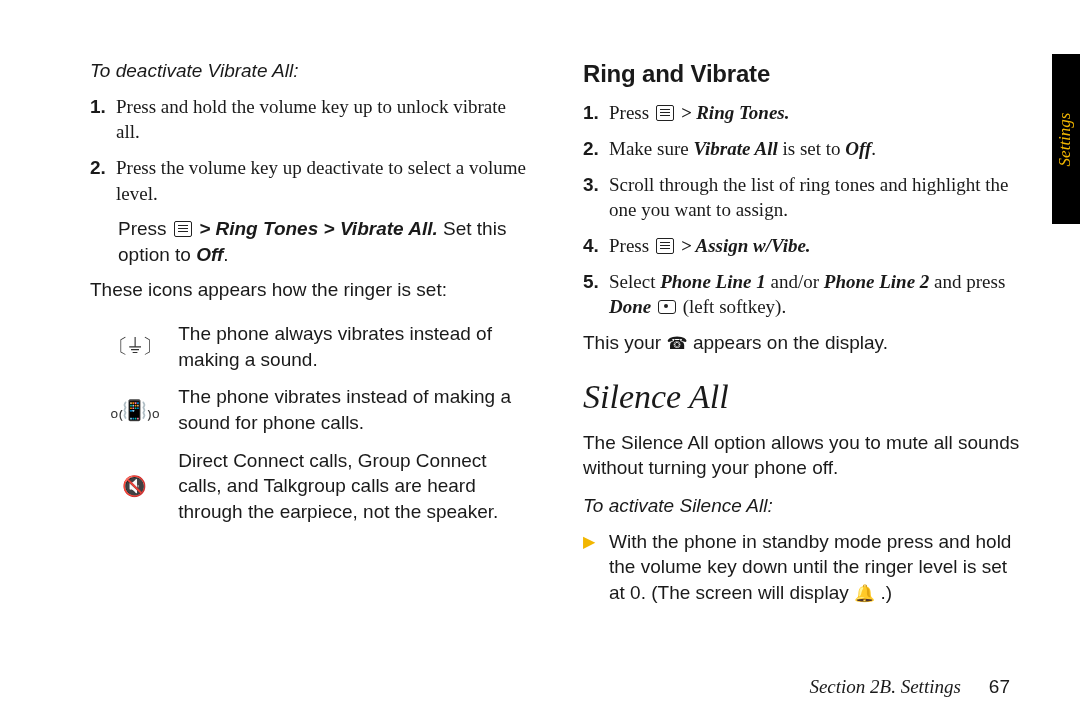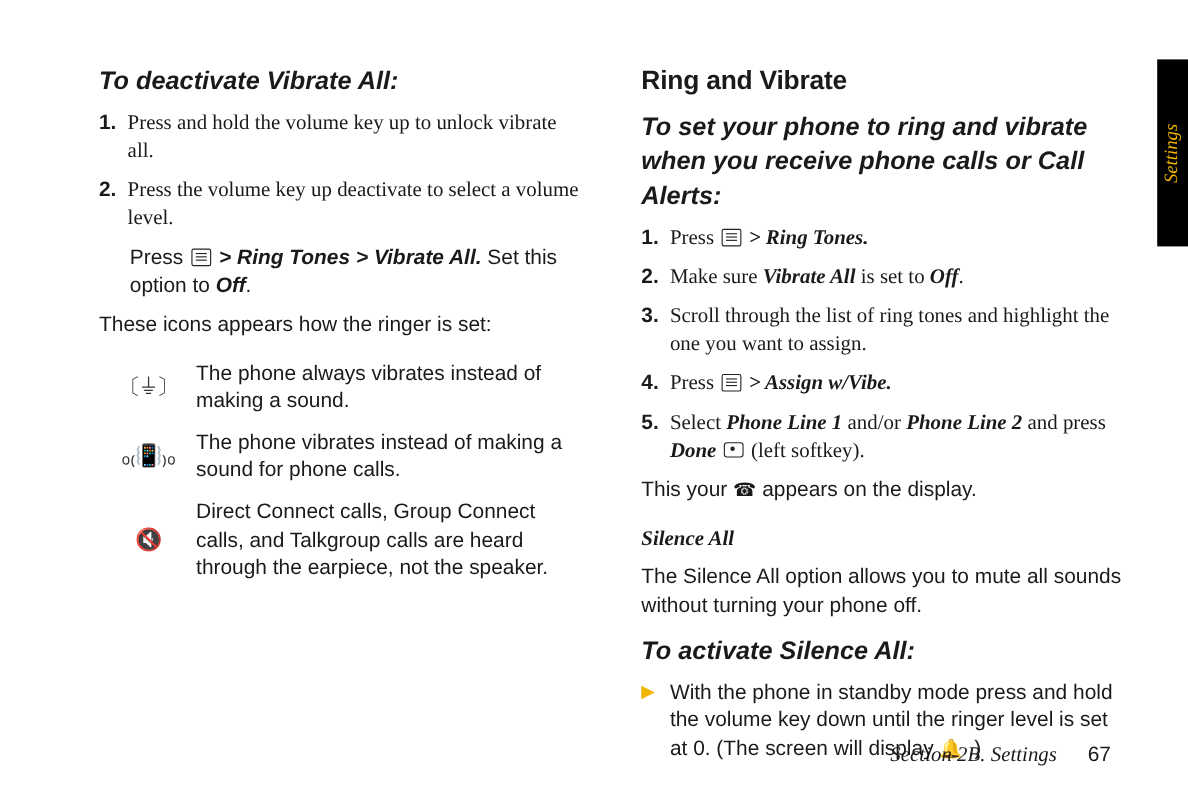--- a/index.html
+++ b/index.html
@@ -24,34 +24,34 @@
   .col {
     flex: 1 1 0;
     padding-right: 28px;
   }
   .col.right {
     padding-left: 28px;
     padding-right: 0;
   }
   .subhead {
     font-style: italic;
-    font-weight: 700;
+    font-weight: 400;
     margin: 4px 0 10px 0;
-    font-size: 23px;
+    font-size: 19px;
   }
   .h-sans {
     font-weight: 700;
     font-size: 24px;
     margin: 4px 0 10px 0;
     letter-spacing: -0.2px;
   }
   .h-italic {
     font-style: italic;
-    font-size: 19px;
-    font-weight: 700;
+    font-size: 34px;
+    font-weight: 400;
     margin: 18px 0 10px 0;
     font-family: Georgia, 'Times New Roman', serif;
   }
   ol.steps {
     list-style: none;
     margin: 0 0 10px 0;
     padding: 0;
   }
   ol.steps > li {
     display: flex;
@@ -225,21 +225,20 @@
       <tr>
         <td class="ic">🔇</td>
         <td>Direct Connect calls, Group Connect calls, and Talkgroup calls are heard through the earpiece, not the speaker.</td>
       </tr>
     </tbody>
       </table>
   </div>
 
   <div class="col right">
     <div class="h-sans">Ring and Vibrate</div>
-    <div class="subhead">To set your phone to ring and vibrate when you receive phone calls or Call Alerts:</div>
 
     <ol class="steps">
       <li>
         <span class="num">1.</span>
         <span class="txt">
           <span>Press </span><span class="menu-key"></span>
           <i class="bi">&gt; Ring Tones.</i>
         </span>
       </li>
       <li>

